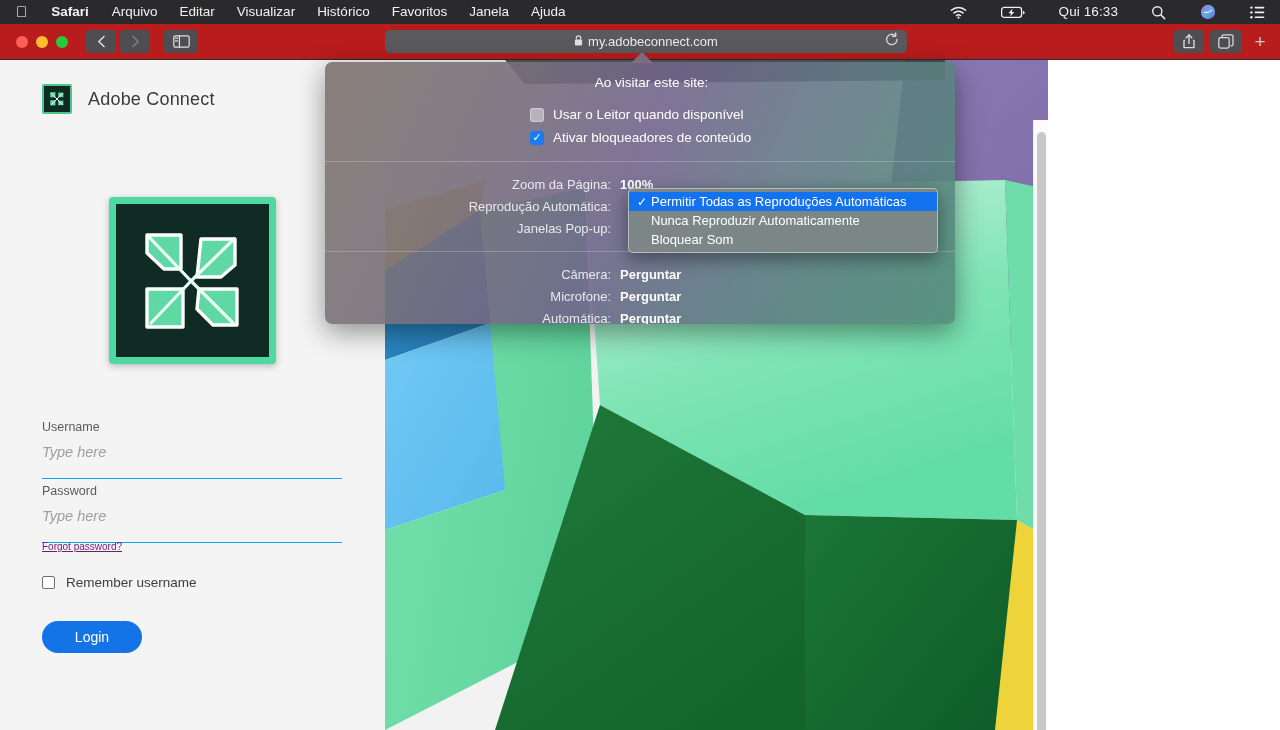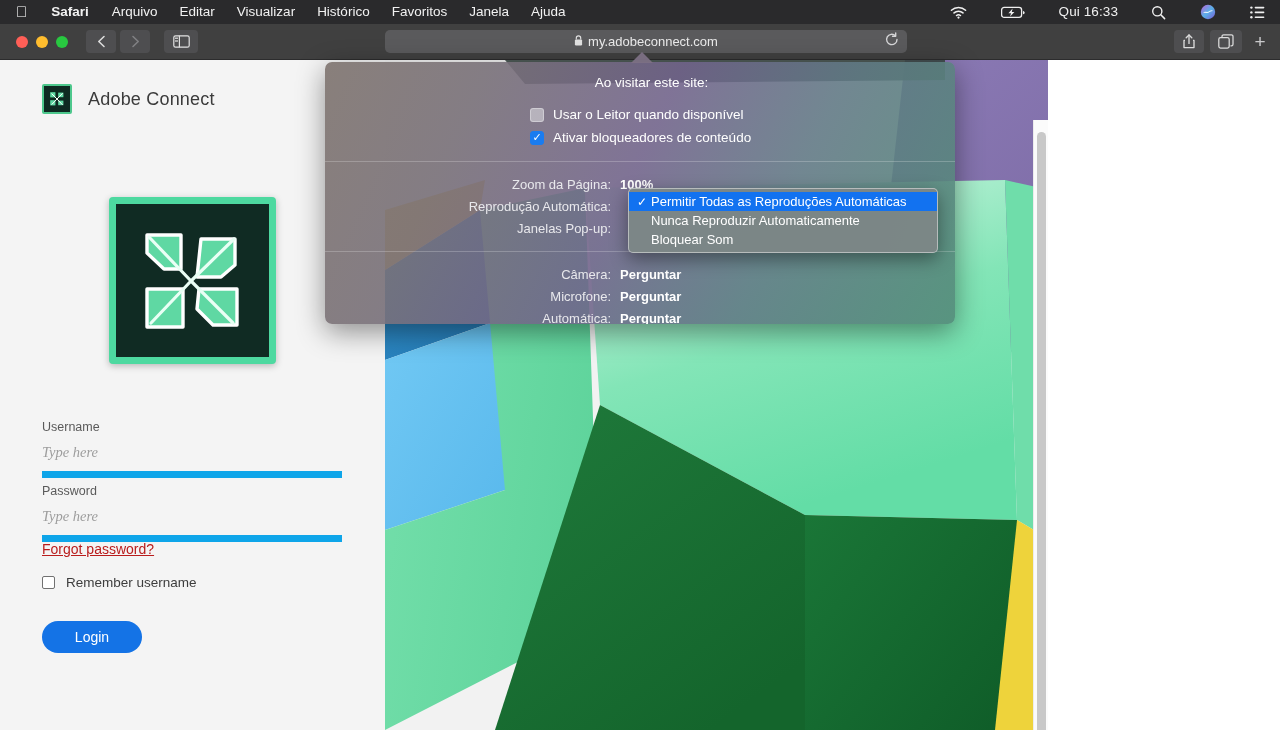--- a/index.html
+++ b/index.html
@@ -23,21 +23,21 @@
   .mb-item.bold{ font-weight:bold; padding:0 12px; }
   .apple-logo{ padding:0 12px 0 8px; font-size:15px; line-height:24px; }
   .mb-right{ position:absolute; right:6px; top:0; height:24px;
     display:flex; align-items:center; gap:16px; }
   .mbr{ padding:0 9px; line-height:24px; display:flex; align-items:center; color:#f0f0f0;}
   .clock{ font-size:13.5px; padding:0 8px; letter-spacing:.1px;}
 
   
   .toolbar{
     position:absolute; top:24px; left:0; width:1280px; height:36px;
-    background:#404040;
+    background:#b91c1c;
     display:flex; align-items:center; z-index:55;
     border-bottom:1px solid #2c2c2d;
   }
   .traffic{ display:flex; align-items:center; gap:8px; padding-left:16px; }
   .tl{ width:12px; height:12px; border-radius:50%; }
   .tl.r{ background:#ff5f57; } .tl.y{ background:#ffbd2e; } .tl.g{ background:#28c840; }
 
   .tbtn{
     height:23px; border-radius:4px; background:#4e4e50;
     display:flex; align-items:center; justify-content:center;
@@ -83,32 +83,32 @@
     background:#102b23;
     border:7px solid #4dd9a0;
     border-radius:4px;
     box-shadow:0 2px 7px rgba(0,0,0,.25);
     display:flex; align-items:center; justify-content:center;
   }
 
   .field{ position:absolute; left:42px; width:300px; }
   .field .flabel{ font-size:12.5px; color:#5a5a5a; margin-bottom:9px; }
   .field input{
-    width:300px; border:none; border-bottom:7px solid #0ea5e9;
+    width:300px; border:none; border-bottom:1px solid #0ea5e9;
     background:transparent; outline:none;
     font-size:14.5px; font-style:italic; color:#999;
-    padding-bottom:10px; font-family:Liberation Serif, serif;
+    padding-bottom:18px; font-family:Liberation Sans, sans-serif;
   }
   .field input::placeholder{ color:#9d9d9d; font-style:italic; }
   #f-user{ top:360px; }
   #f-pass{ top:424px; }
 
   .forgot{
     position:absolute; left:42px; top:481px;
-    font-size:14px; color:#b91c1c; text-decoration:underline;
+    font-size:10px; color:#701a75; text-decoration:underline;
   }
   .remember{
     position:absolute; left:42px; top:515px;
     display:flex; align-items:center; gap:11px;
     font-size:13.5px; color:#3d3d3d;
   }
   .cbox{ width:13px; height:13px; border:1.5px solid #717171; border-radius:2px; background:#fff; }
   .loginbtn{
     position:absolute; left:42px; top:561px;
     width:100px; height:32px; border:none; border-radius:16px;

